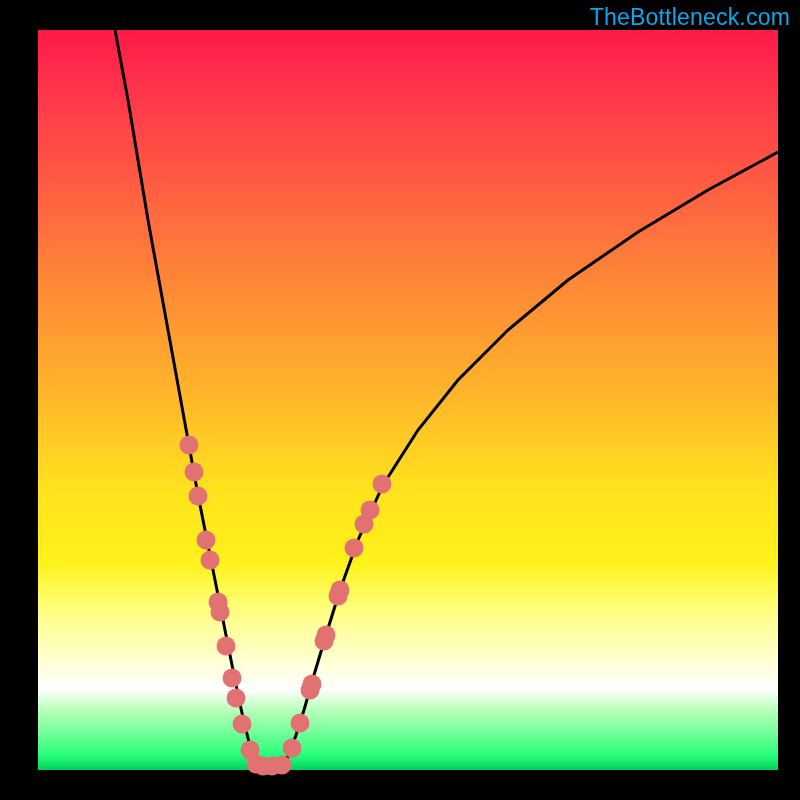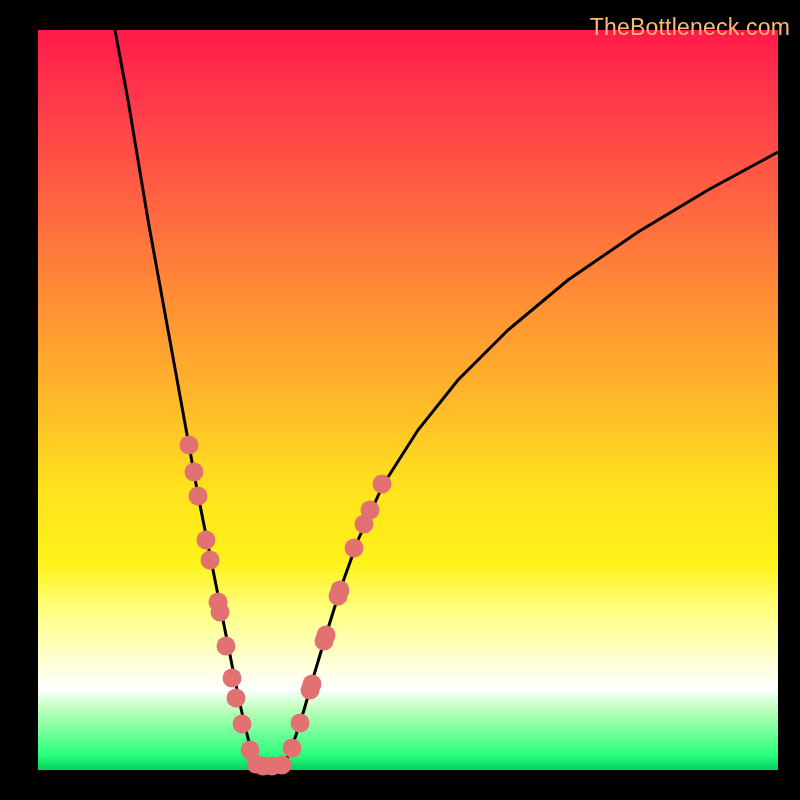--- a/index.html
+++ b/index.html
@@ -34,25 +34,25 @@
       #fff21a 72%,
       #ffff7a 78%,
       #ffffc4 84%,
       #ffffff 89%,
       #b8ffb8 92%,
       #2aff7a 98%,
       #00d060 100%);
   }
   .watermark {
     position: absolute;
-    top: 14px;
+    top: 4px;
     right: 10px;
     font-family: Arial, Helvetica, sans-serif;
     font-size: 23px;
-    color: #fdba74;
+    color: #0ea5e9;
     letter-spacing: 0.2px;
     user-select: none;
   }
   svg.curve {
     position: absolute;
     left: 0;
     top: 0;
     width: 740px;
     height: 740px;
     overflow: visible;

